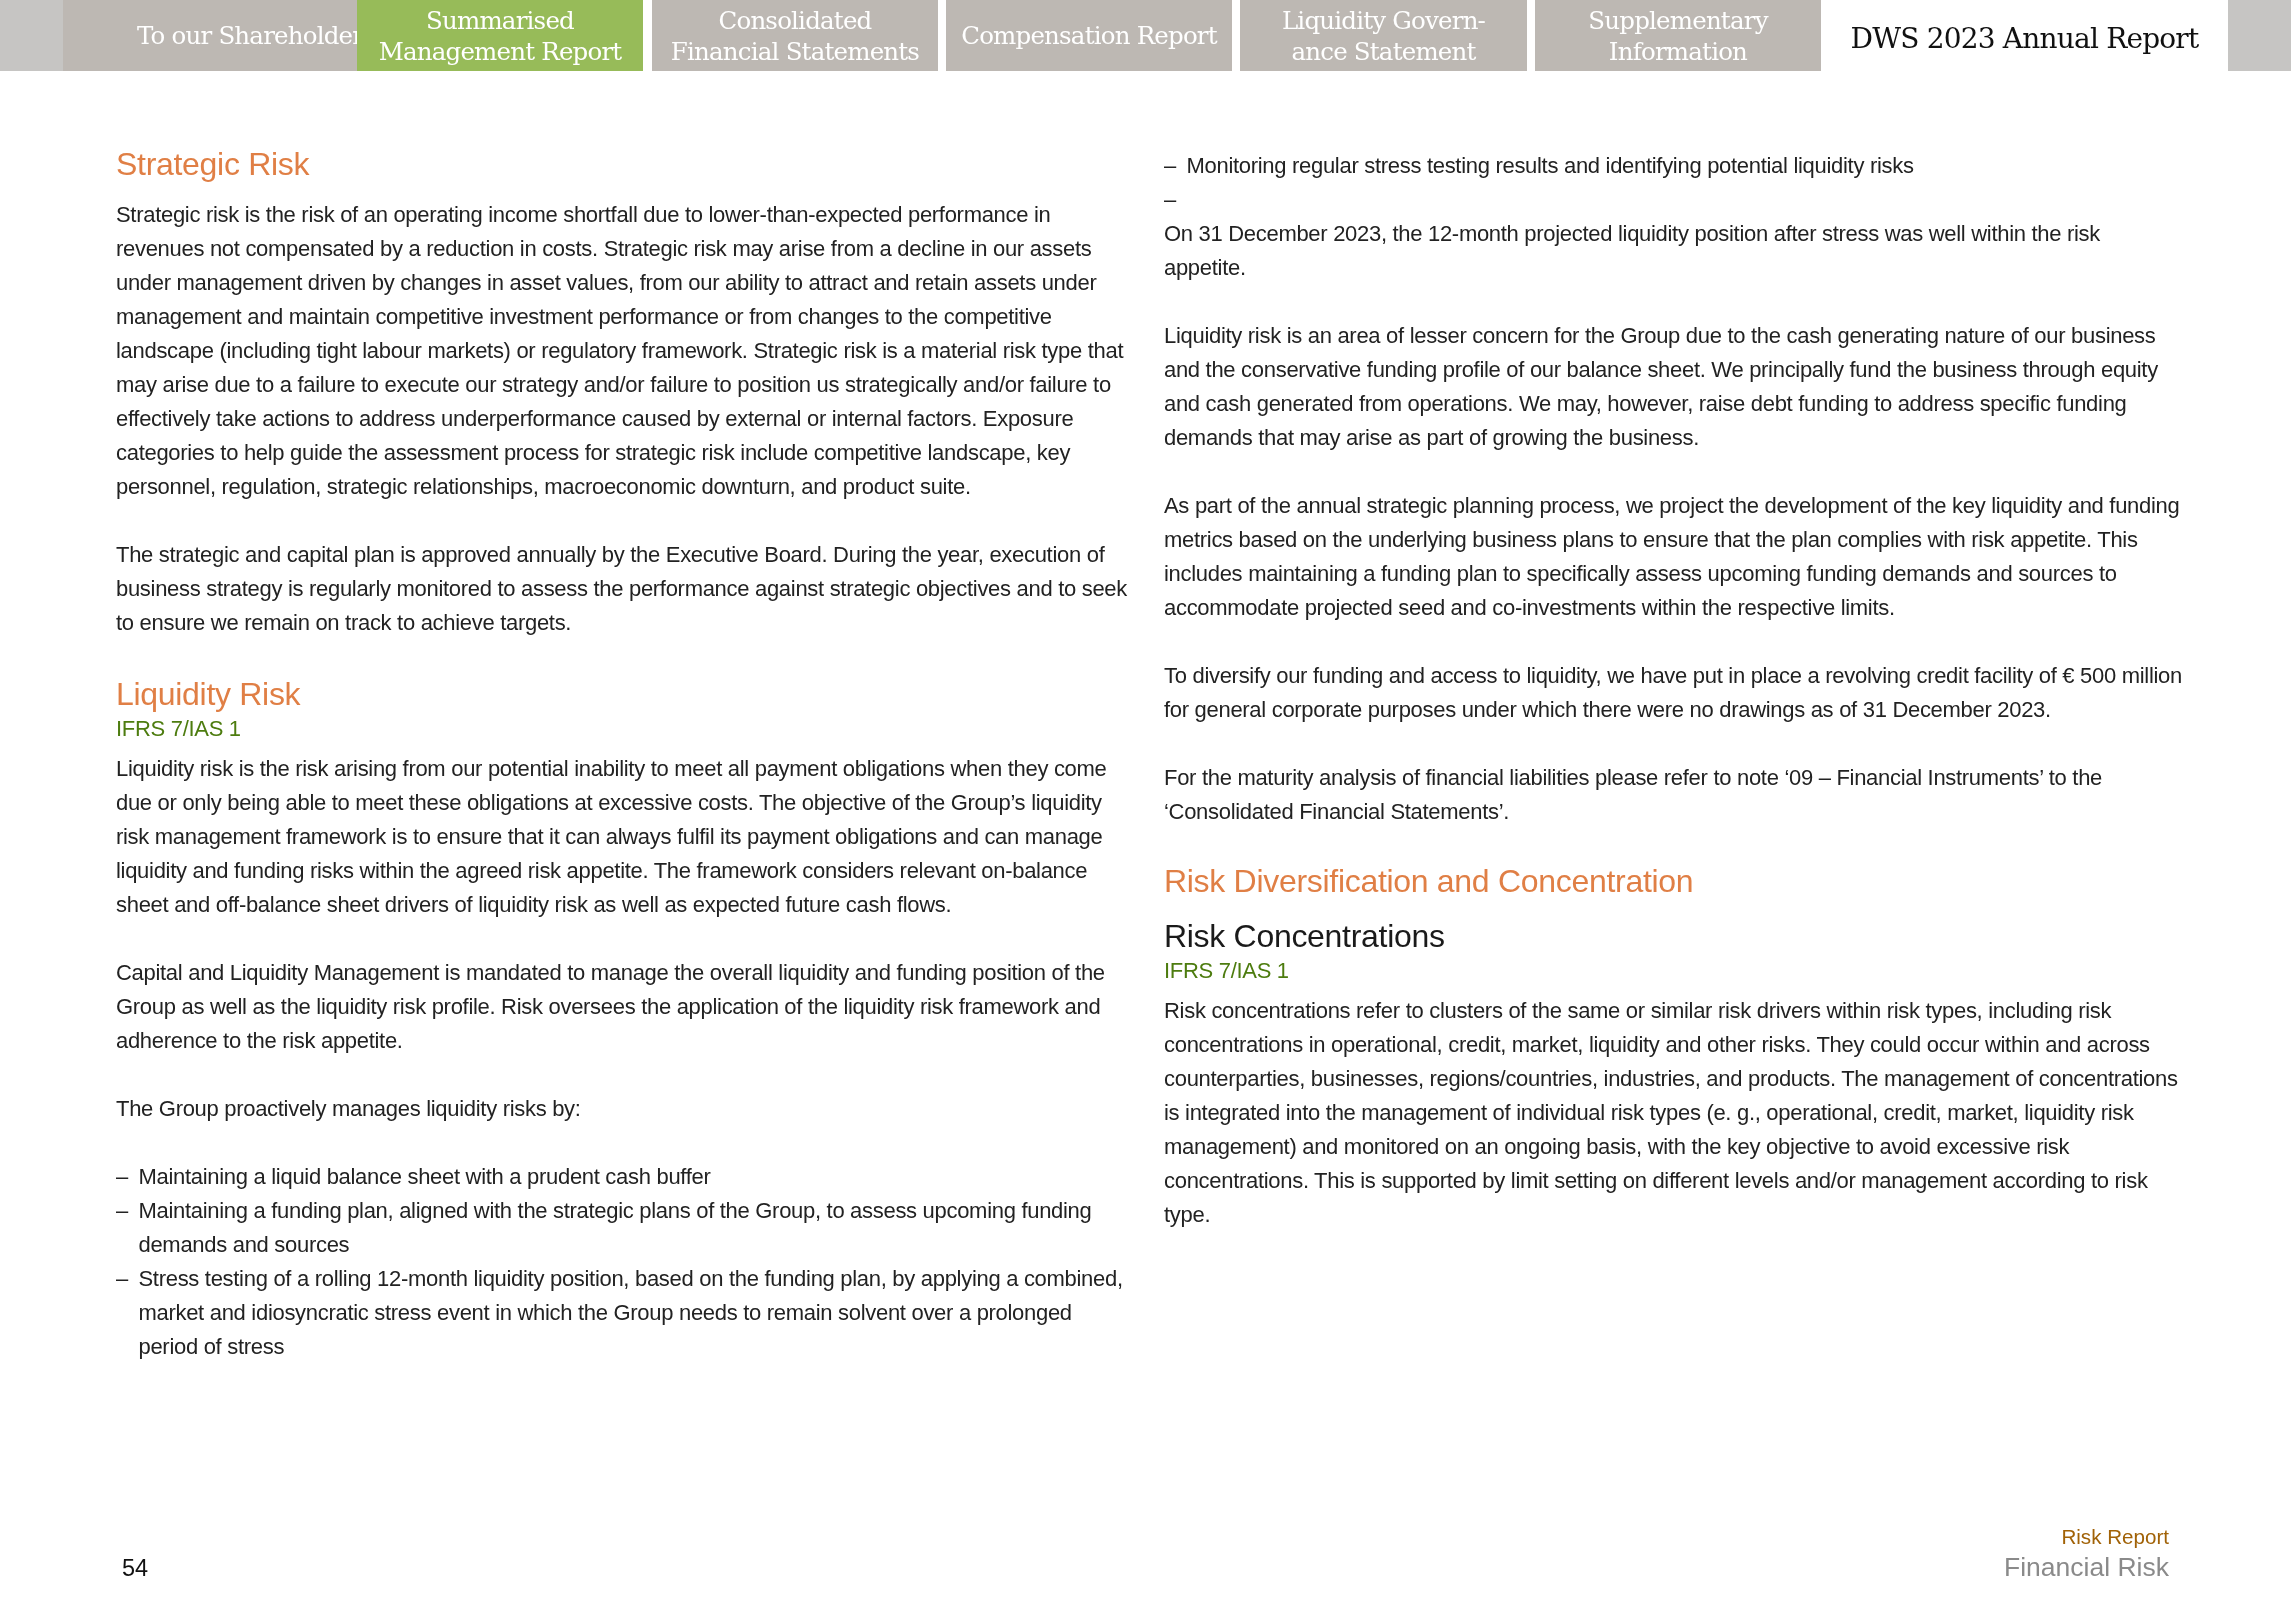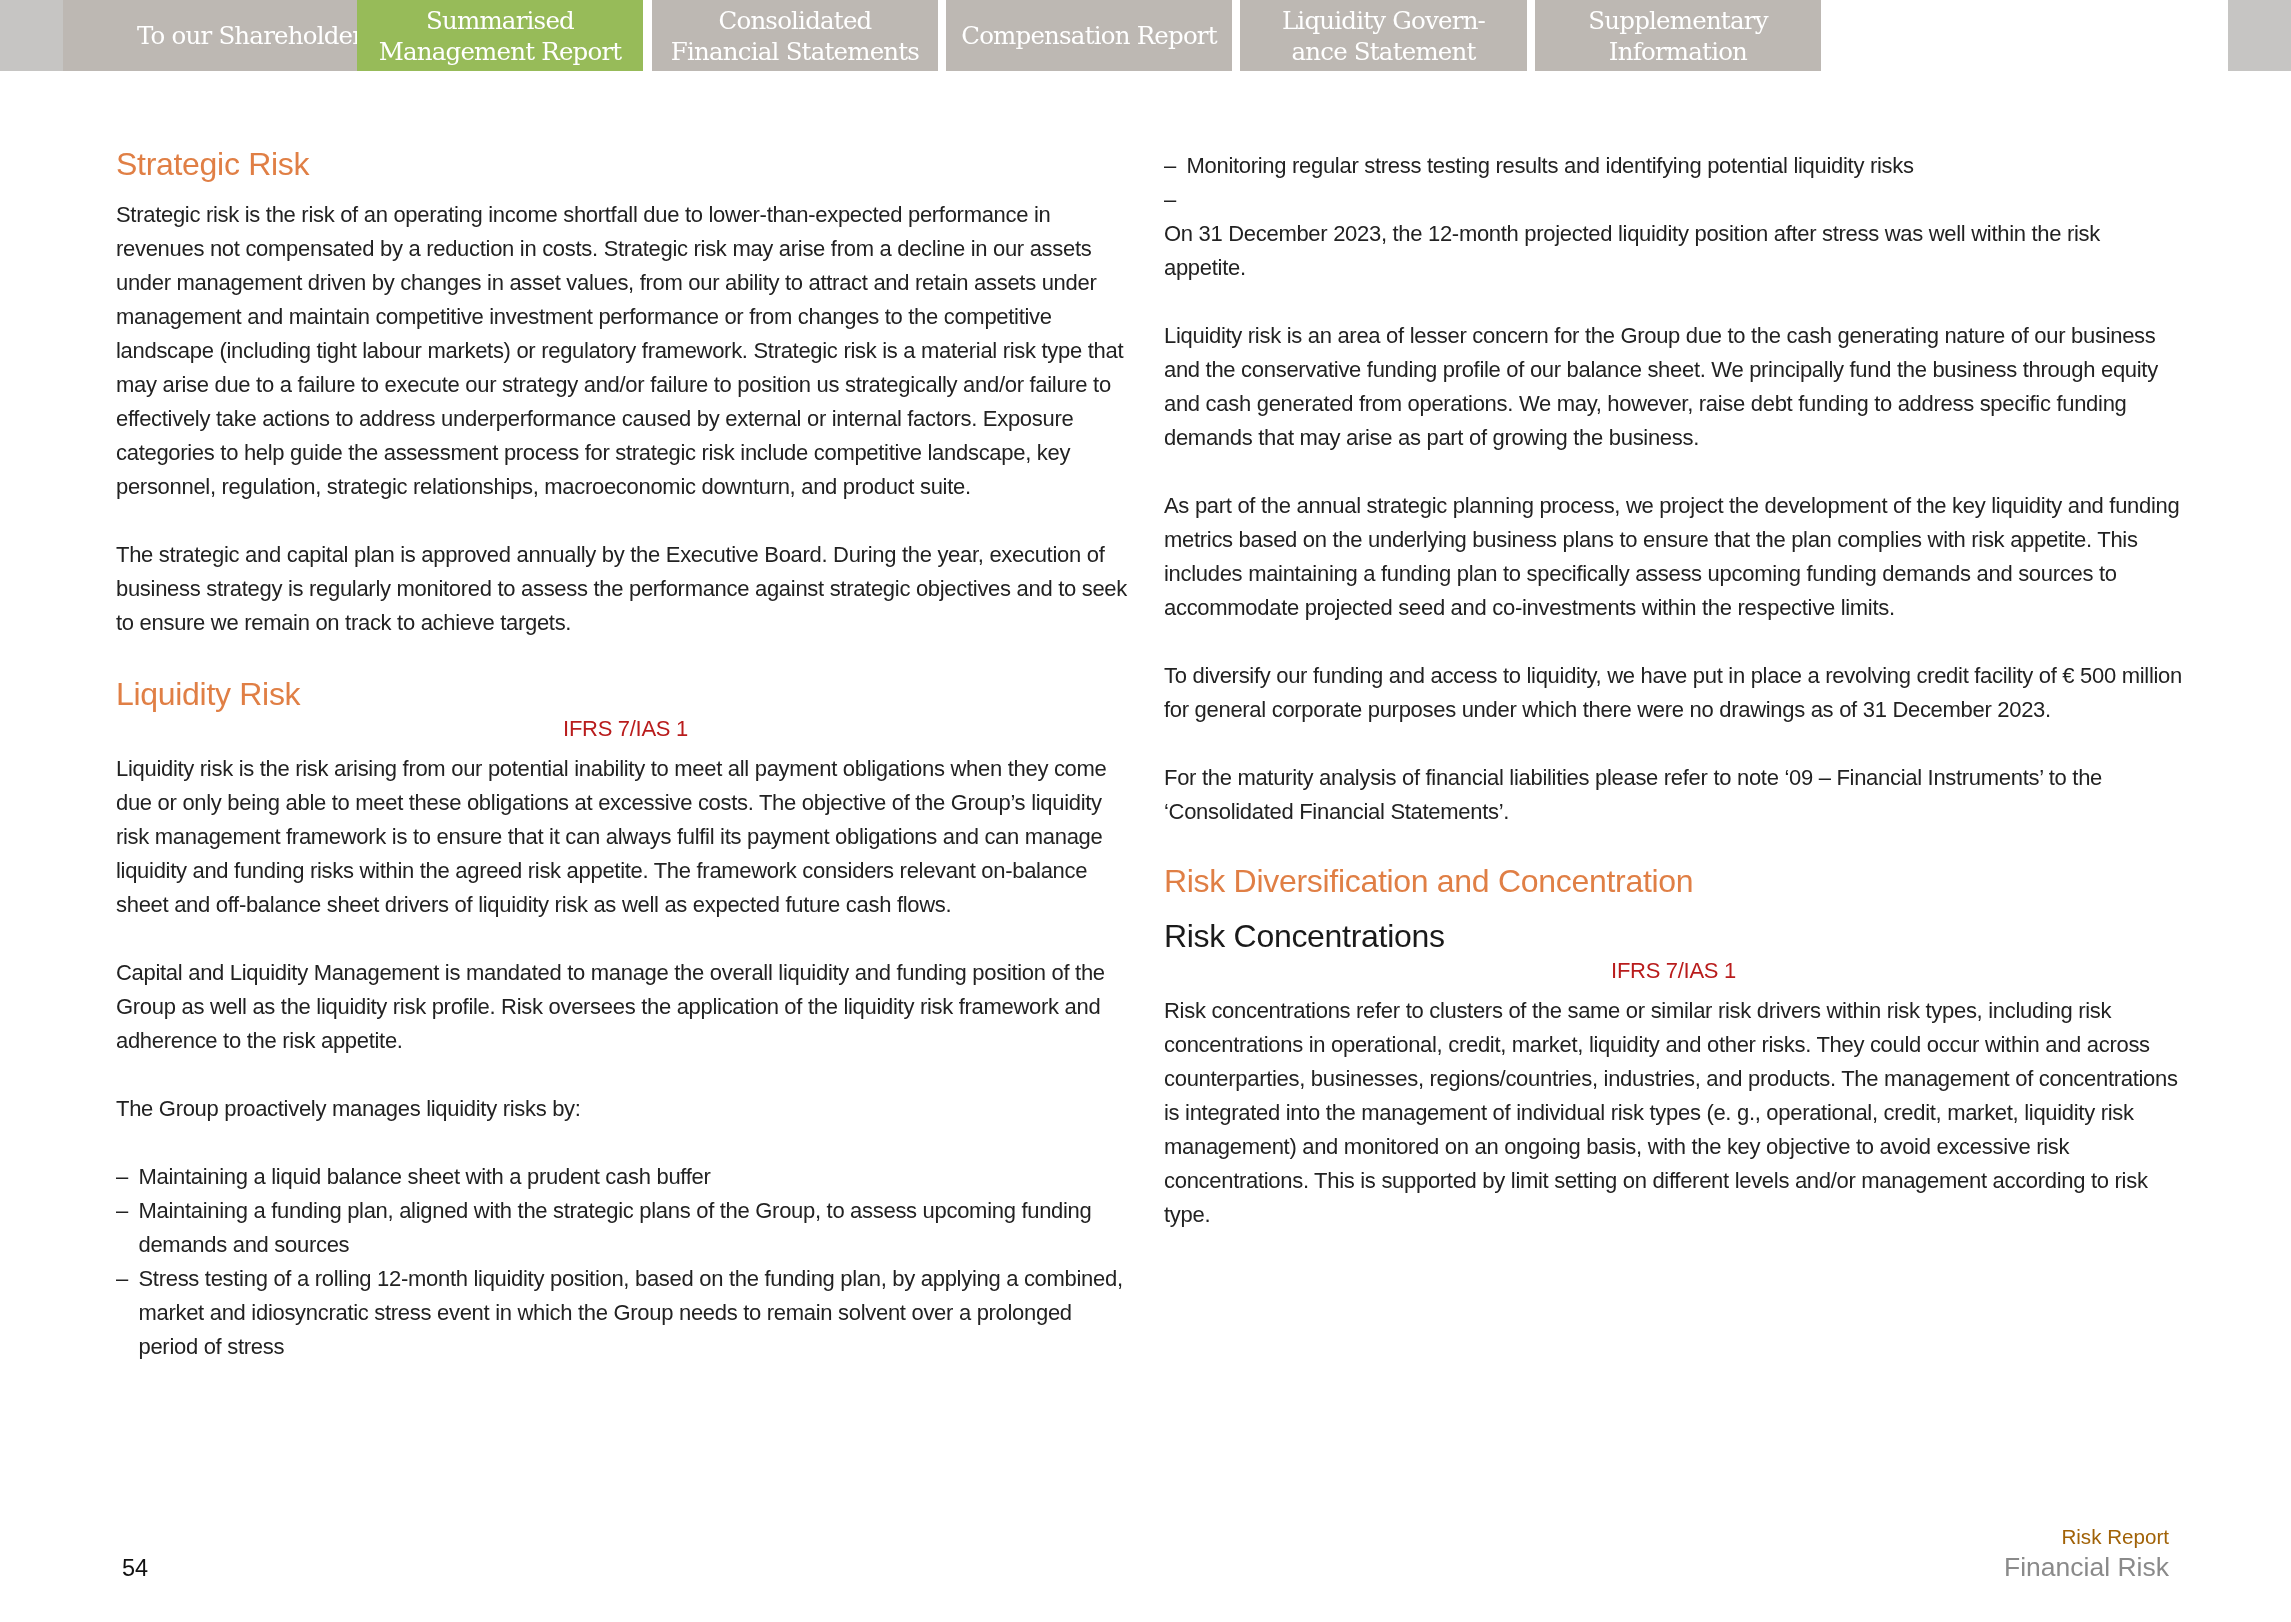--- a/index.html
+++ b/index.html
@@ -92,23 +92,22 @@
       font-size: 32px;
       line-height: 39px;
       margin: 0;
       font-weight: normal;
       letter-spacing: -0.3px;
     }
     .ref {
       font-size: 22px;
       line-height: 29px;
       margin: 0;
-      color: #b91c1c;
-      letter-spacing: -0.3px;
-      text-align: center;
+      color: #4d7c0f;
+      letter-spacing: -0.3px;
     }
     p.body {
       font-size: 22px;
       line-height: 34px;
       margin: 0;
       color: #222222;
       letter-spacing: -0.3px;
     }
     .gap { height: 34px; }
     ul.dash {
@@ -164,20 +163,21 @@
   <div class="nav-tab" style="left:63px;width:314px;padding-left:36px;">To our Shareholders</div>
   <div class="nav-tab active" style="left:357px;width:286px;">Summarised
 Management Report</div>
   <div class="nav-tab" style="left:652px;width:286px;">Consolidated
 Financial Statements</div>
   <div class="nav-tab" style="left:946px;width:286px;">Compensation Report</div>
   <div class="nav-tab" style="left:1240px;width:287px;">Liquidity Govern-
 ance Statement</div>
   <div class="nav-tab" style="left:1535px;width:286px;">Supplementary
 Information</div>
+  <div class="nav-title">DWS 2023 Annual Report</div>
   <div class="nav-edge-right"></div>
 </div>
 
 <div class="column col-left">
   <h2 class="h-orange">Strategic Risk</h2>
   <div style="height:13.7px"></div>
   <p class="body">Strategic risk is the risk of an operating income shortfall due to lower-than-expected performance in revenues not compensated by a reduction in costs. Strategic risk may arise from a decline in our assets under management driven by changes in asset values, from our ability to attract and retain assets under management and maintain competitive investment performance or from changes to the competitive landscape (including tight labour markets) or regulatory framework. Strategic risk is a material risk type that may arise due to a failure to execute our strategy and/or failure to position us strategically and/or failure to effectively take actions to address underperformance caused by external or internal factors. Exposure categories to help guide the assessment process for strategic risk include competitive landscape, key personnel, regulation, strategic relationships, macroeconomic downturn, and product suite.</p>
   <div class="gap"></div>
   <p class="body">The strategic and capital plan is approved annually by the Executive Board. During the year, execution of business strategy is regularly monitored to assess the performance against strategic objectives and to seek to ensure we remain on track to achieve targets.</p>
   <div style="height:35px"></div>

